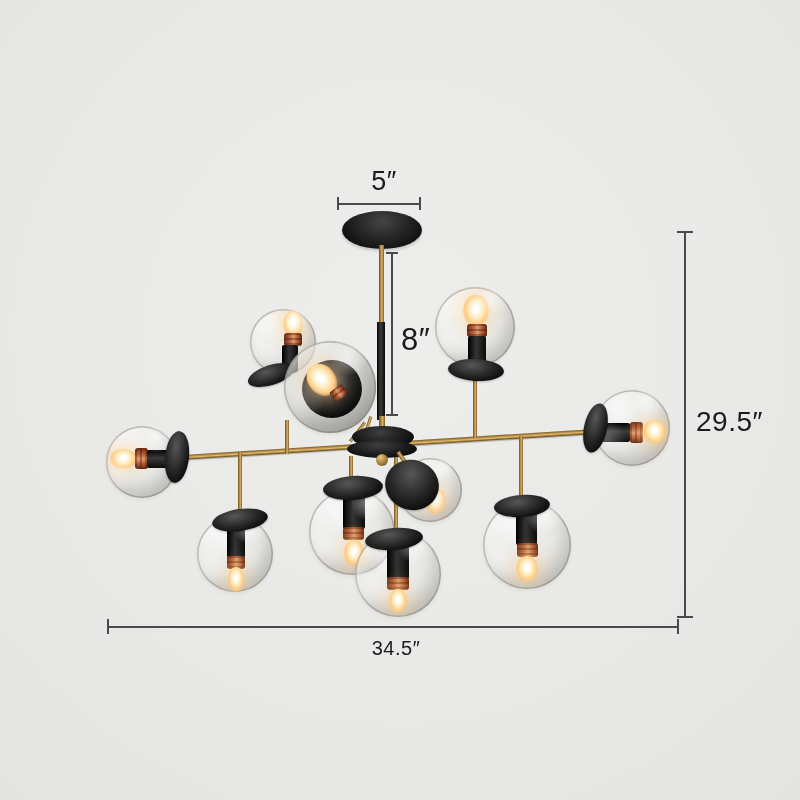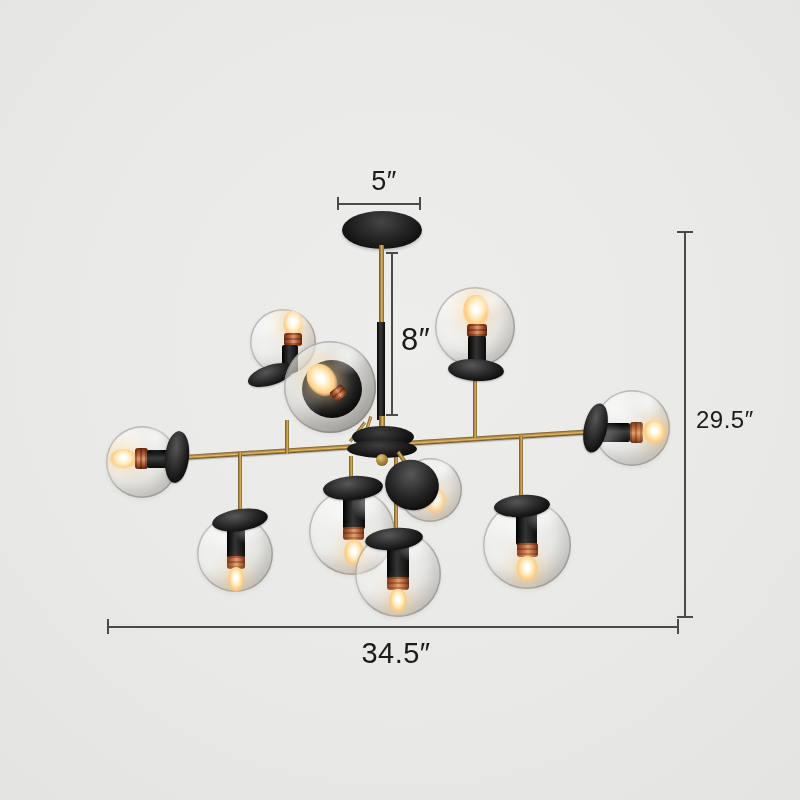--- a/index.html
+++ b/index.html
@@ -167,16 +167,16 @@
 
   <div class="globe" style="left:483px;top:501px;width:88px;height:88px;">
     <div class="socket" style="left:33px;top:2px;width:21px;height:42px;"></div>
     <div class="band" style="left:34px;top:42px;width:21px;height:14px;"></div>
     <div class="glow" style="left:33px;top:55px;width:22px;height:26px;"></div>
   </div>
   <div class="shade" style="left:494px;top:495px;width:56px;height:22px;transform:rotate(-4deg);"></div>
 
   <div class="dimlabel" style="left:354px;top:166px;width:60px;text-align:center;font-size:27px;">5″</div>
   <div class="dimlabel" style="left:401px;top:322px;font-size:31px;">8″</div>
-  <div class="dimlabel" style="left:696px;top:406px;font-size:24px;">29.5″</div>
-  <div class="dimlabel" style="left:346px;top:637px;width:100px;text-align:center;font-size:29px;">34.5″</div>
+  <div class="dimlabel" style="left:696px;top:406px;font-size:28px;">29.5″</div>
+  <div class="dimlabel" style="left:346px;top:637px;width:100px;text-align:center;font-size:20px;">34.5″</div>
 
 </div>
 
 </body></html>

